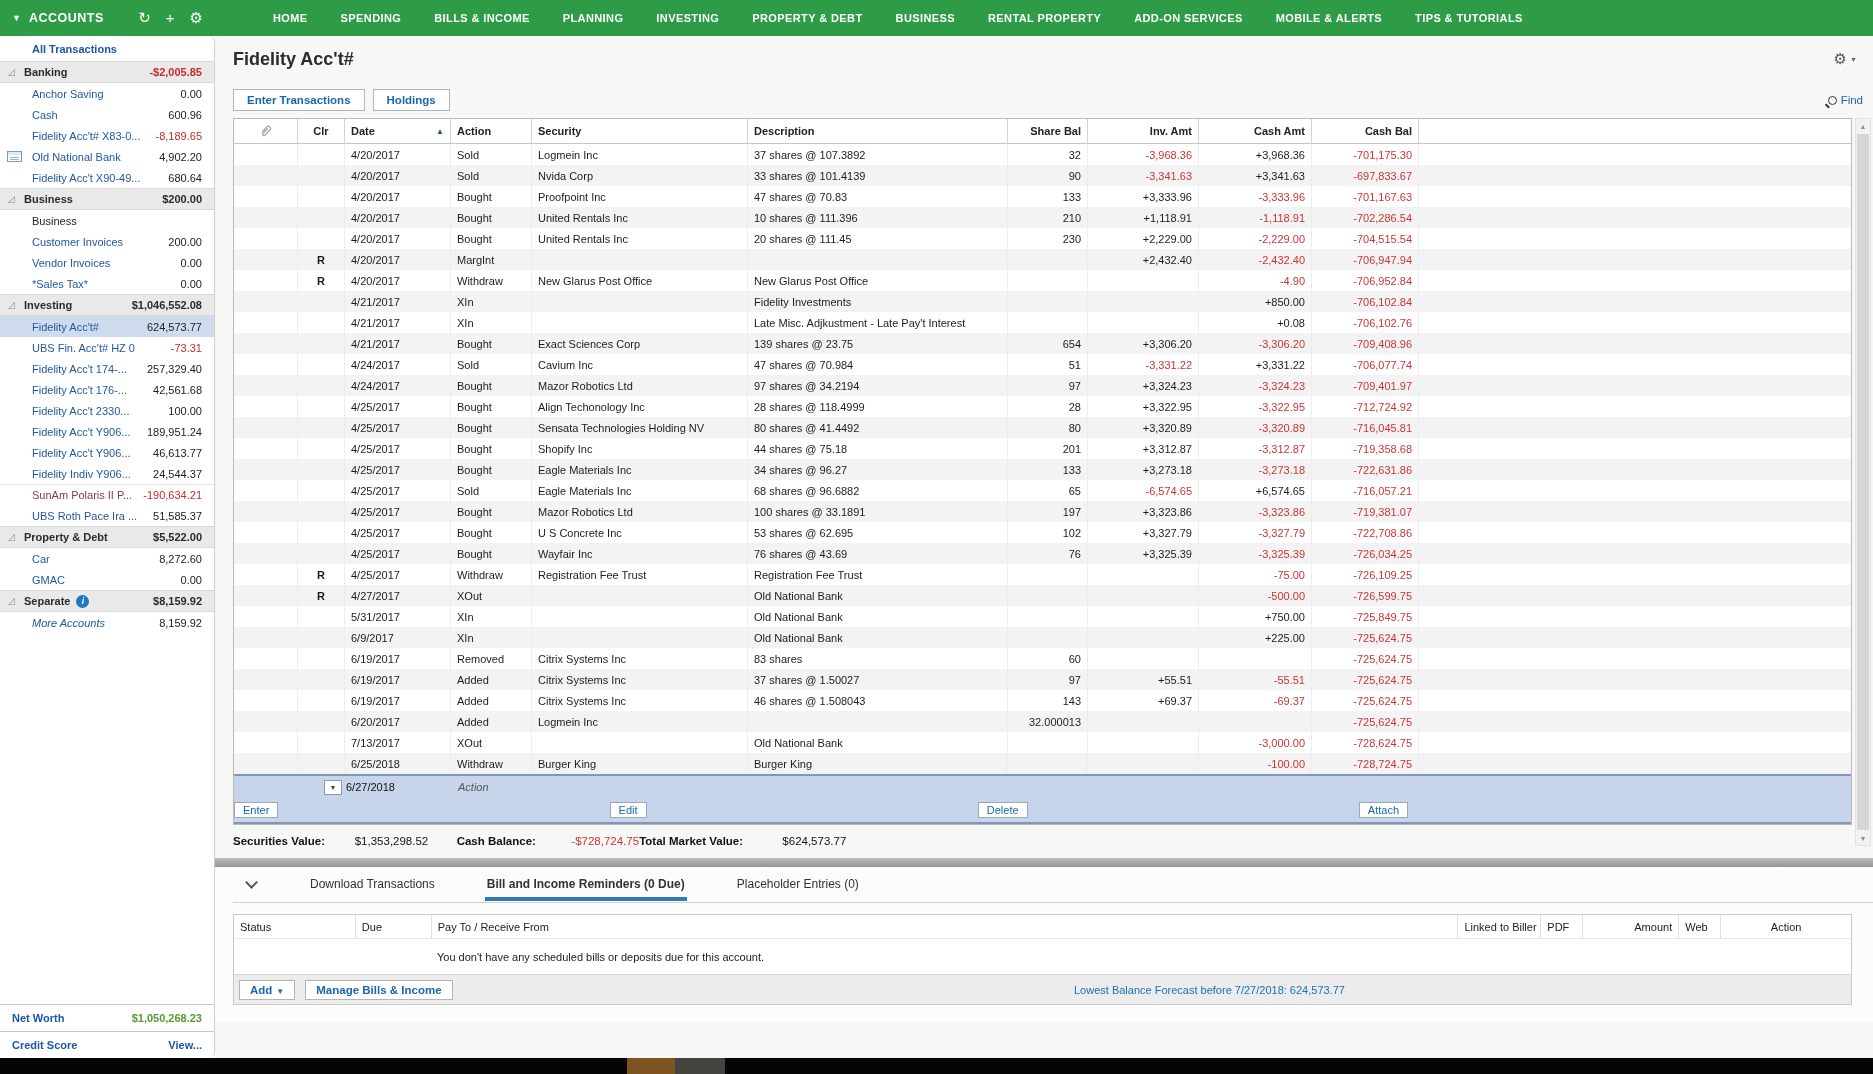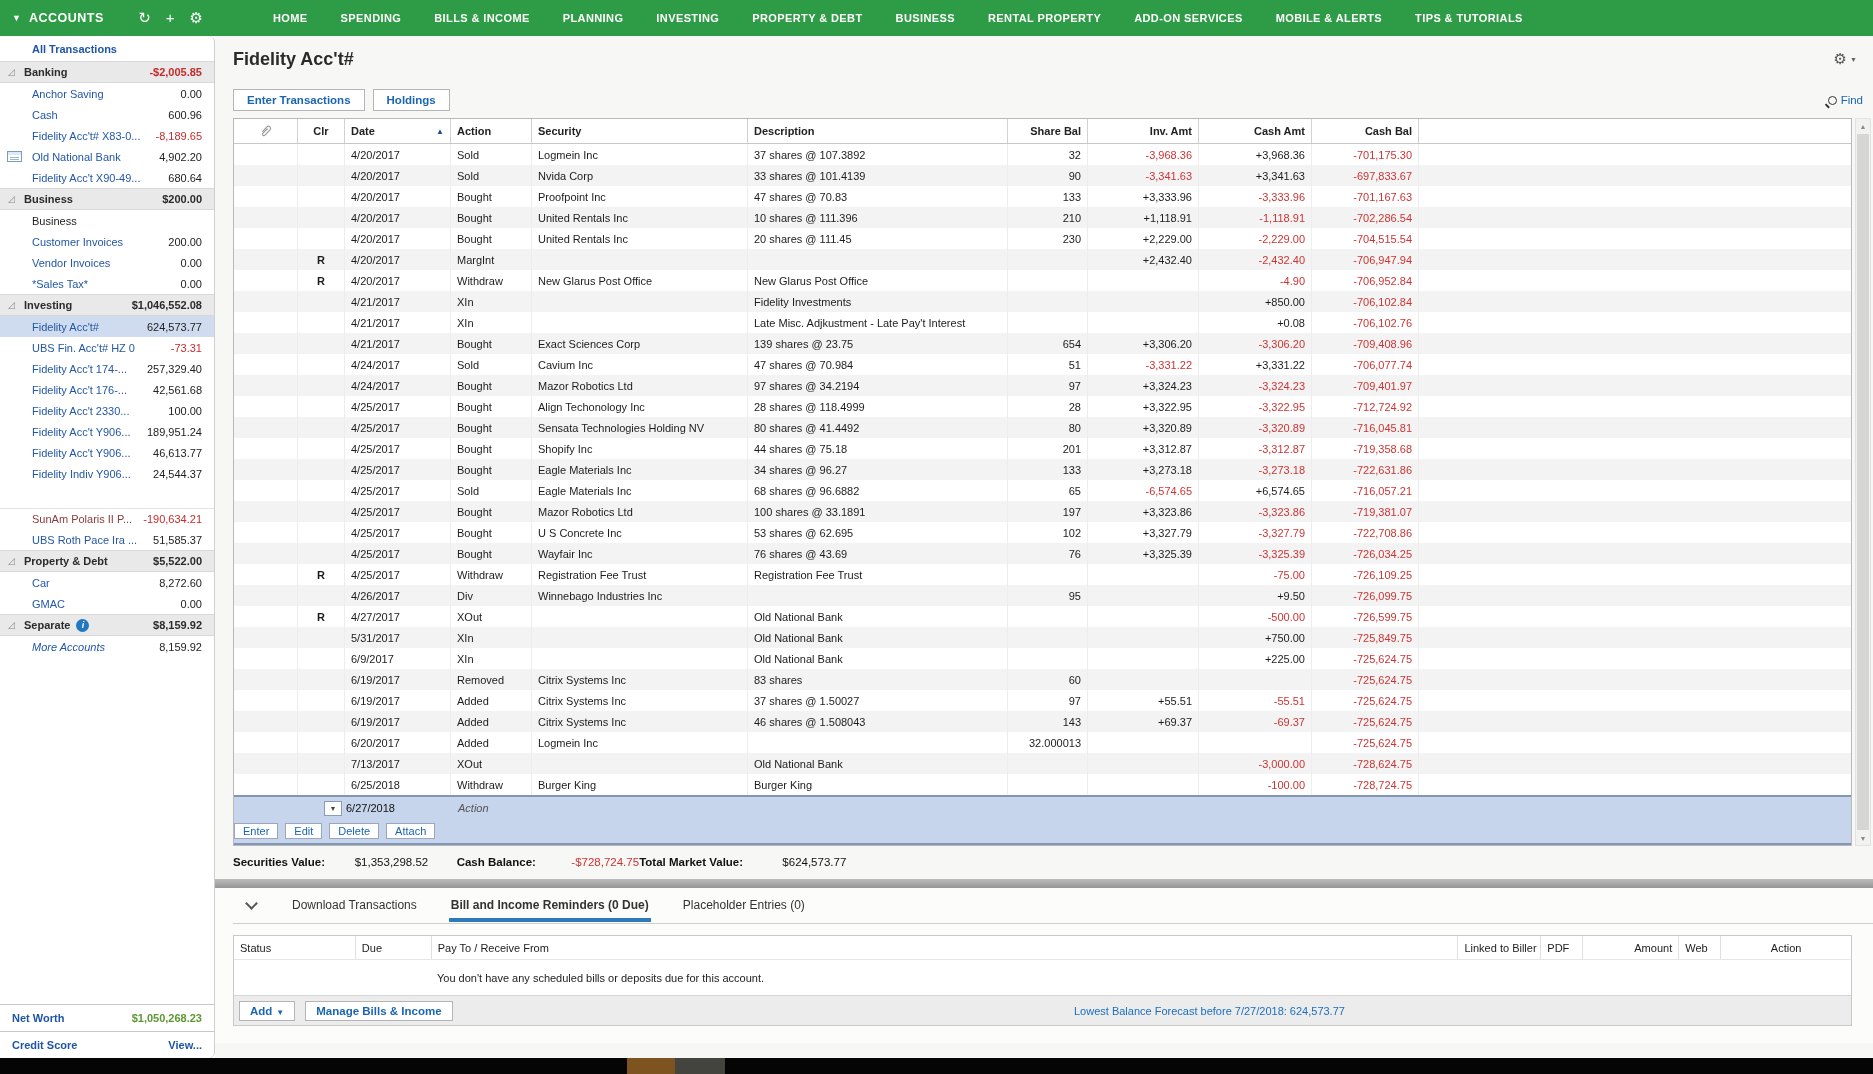--- a/index.html
+++ b/index.html
@@ -29,21 +29,21 @@
   .sec-h .tri { width:16px; color:#8a8a8a; font-size:9px; }
   .sec-h .amt { margin-left:auto; }
   .sec-h .amt.neg { color:#c42b2b; }
   .info-i { display:inline-flex; width:13px; height:13px; border-radius:50%;
     background:#1f78c1; color:#fff; font-size:9px; font-style:italic; font-weight:bold;
     align-items:center; justify-content:center; margin-left:6px; }
   .acct-row { height:21px; display:flex; align-items:center; padding:0 12px 0 32px;
     color:#2257a5; position:relative; }
   .acct-row.selected { background:#cfdcef; }
   .acct-row.plain { color:#222; }
-  .acct-row.sep { border-top:1px solid #e2e2e2;margin-top:24px; }
+  .acct-row.sep { border-top:1px solid #e2e2e2; }
   .acct-row .nm { flex:1; overflow:hidden; white-space:nowrap; }
   .acct-row .nm.maroon { color:#8b3a3a; }
   .acct-row .nm.it { font-style:italic; }
   .acct-row .amt { color:#222; }
   .acct-row .amt.neg { color:#c42b2b; }
   .bank-icon { position:absolute; left:7px; top:5px; width:15px; height:11px;
     border:1px solid #7a9cc0; background:linear-gradient(#dfe9f3 30%,#fff 30%); }
   .bank-icon:before { content:""; display:block; margin:5px 2px 0 2px; height:1px; background:#9db6cf; box-shadow:0 2px 0 #9db6cf; }
   .sb-spacer { flex:1; }
   .nw-row,.cs-row { height:27px; border-top:1px solid #c9c9c9; display:flex;
@@ -86,42 +86,42 @@
   .rrow .clr { font-weight:bold; }
   .clip-svg { width:13px; height:14px; }
   .entry { height:24px; background:#c7d5ec; border-top:2px solid #8496b5; position:relative;
     font-size:11px; }
   .entry .combo { position:absolute; left:90px; top:4px; width:18px; height:15px;
     background:#fff; border:1px solid #8a9ab8; font-size:7px; color:#444;
     display:flex; align-items:center; justify-content:center; }
   .entry .edate { position:absolute; left:112px; top:5px; color:#111; }
   .entry .eaction { position:absolute; left:224px; top:5px; color:#555; font-style:italic; }
   .entry-buttons { height:26px; background:#c7d5ec; border-bottom:2px solid #8496b5;
-    display:flex; align-items:center; justify-content:flex-start; padding-right:443px; gap:7px; }
+    display:flex; align-items:center; justify-content:space-between; padding-right:443px; gap:7px; }
   .small-btn { background:#fff; border:1px solid #9aa7bd; color:#1a66b0;
     font-size:11px; padding:1px 8px; cursor:default; }
   
   .vscroll { position:absolute; top:82px; right:2px; width:16px; height:728px;
     background:#f2f2f1; border:1px solid #e2e2e2; }
   .vscroll .arr { height:14px; display:flex; align-items:center; justify-content:center;
     font-size:7px; color:#8a8a8a; }
   .vscroll .thumb { position:absolute; top:15px; bottom:15px; left:1px; right:1px; background:#d6d6d4; }
   .vscroll .arr.bot { position:absolute; bottom:0; left:0; right:0; }
   
   .summary { margin-top:8px; margin-right:10px; display:flex; 
     align-items:flex-end; font-size:11.5px; color:#111; line-height:17px; }
   .summary b { font-weight:bold; }
   .summary .val { display:inline-block; min-width:100px; text-align:right; }
   .summary .gap { display:inline-block; width:22px; }
   .summary .neg { color:#cc3434; }
   
   .splitter { height:9px; margin-top:8px; margin-left:-18px;
     background:linear-gradient(#bcbcbc,#949494); }
   .bottom-panel { margin-left:-18px; padding-left:18px; background:#fcfcfb; height:155px; }
-  .tabs-row { height:36px; display:flex; align-items:center; gap:30px;
+  .tabs-row { height:36px; display:flex; align-items:center; gap:48px;
     border-bottom:1px solid #cfcfcf; font-size:12px; color:#333; }
   .chev { width:9px; height:9px; border-left:2px solid #555; border-bottom:2px solid #555;
     transform:rotate(-45deg); margin:0 4px 4px 14px; }
   .tab { padding:9px 2px 6px 2px; border-bottom:4px solid transparent; cursor:default; }
   .tab.active { font-weight:bold; border-bottom-color:#2e78bb; }
   .rem-table { width:1619px; margin-top:11px; border:1px solid #c9c9c9; background:#fff;
     font-size:11px; }
   .rem-head { display:flex; height:23px; font-weight:normal; color:#222;justify-content:center; }
   .rcell { height:100%; display:flex; align-items:center; padding:0 6px;
     border-left:1px solid #e0e0e0; overflow:hidden; white-space:nowrap; }
@@ -604,33 +604,20 @@
             <div class="cell c4">Registration Fee Trust</div>
             <div class="cell c5">Registration Fee Trust</div>
             <div class="cell c6"></div>
             <div class="cell c7"></div>
             <div class="cell c8 neg">-75.00</div>
             <div class="cell c9 neg">-726,109.25</div>
             <div class="cell c10"></div>
           </div>
           <div class="rrow">
             <div class="cell c0"></div>
-            <div class="cell c1"></div>
-            <div class="cell c2">4/26/2017</div>
-            <div class="cell c3">Div</div>
-            <div class="cell c4">Winnebago Industries Inc</div>
-            <div class="cell c5"></div>
-            <div class="cell c6">95</div>
-            <div class="cell c7"></div>
-            <div class="cell c8">+9.50</div>
-            <div class="cell c9 neg">-726,099.75</div>
-            <div class="cell c10"></div>
-          </div>
-          <div class="rrow">
-            <div class="cell c0"></div>
             <div class="cell c1 clr">R</div>
             <div class="cell c2">4/27/2017</div>
             <div class="cell c3">XOut</div>
             <div class="cell c4"></div>
             <div class="cell c5">Old National Bank</div>
             <div class="cell c6"></div>
             <div class="cell c7"></div>
             <div class="cell c8 neg">-500.00</div>
             <div class="cell c9 neg">-726,599.75</div>
             <div class="cell c10"></div>

